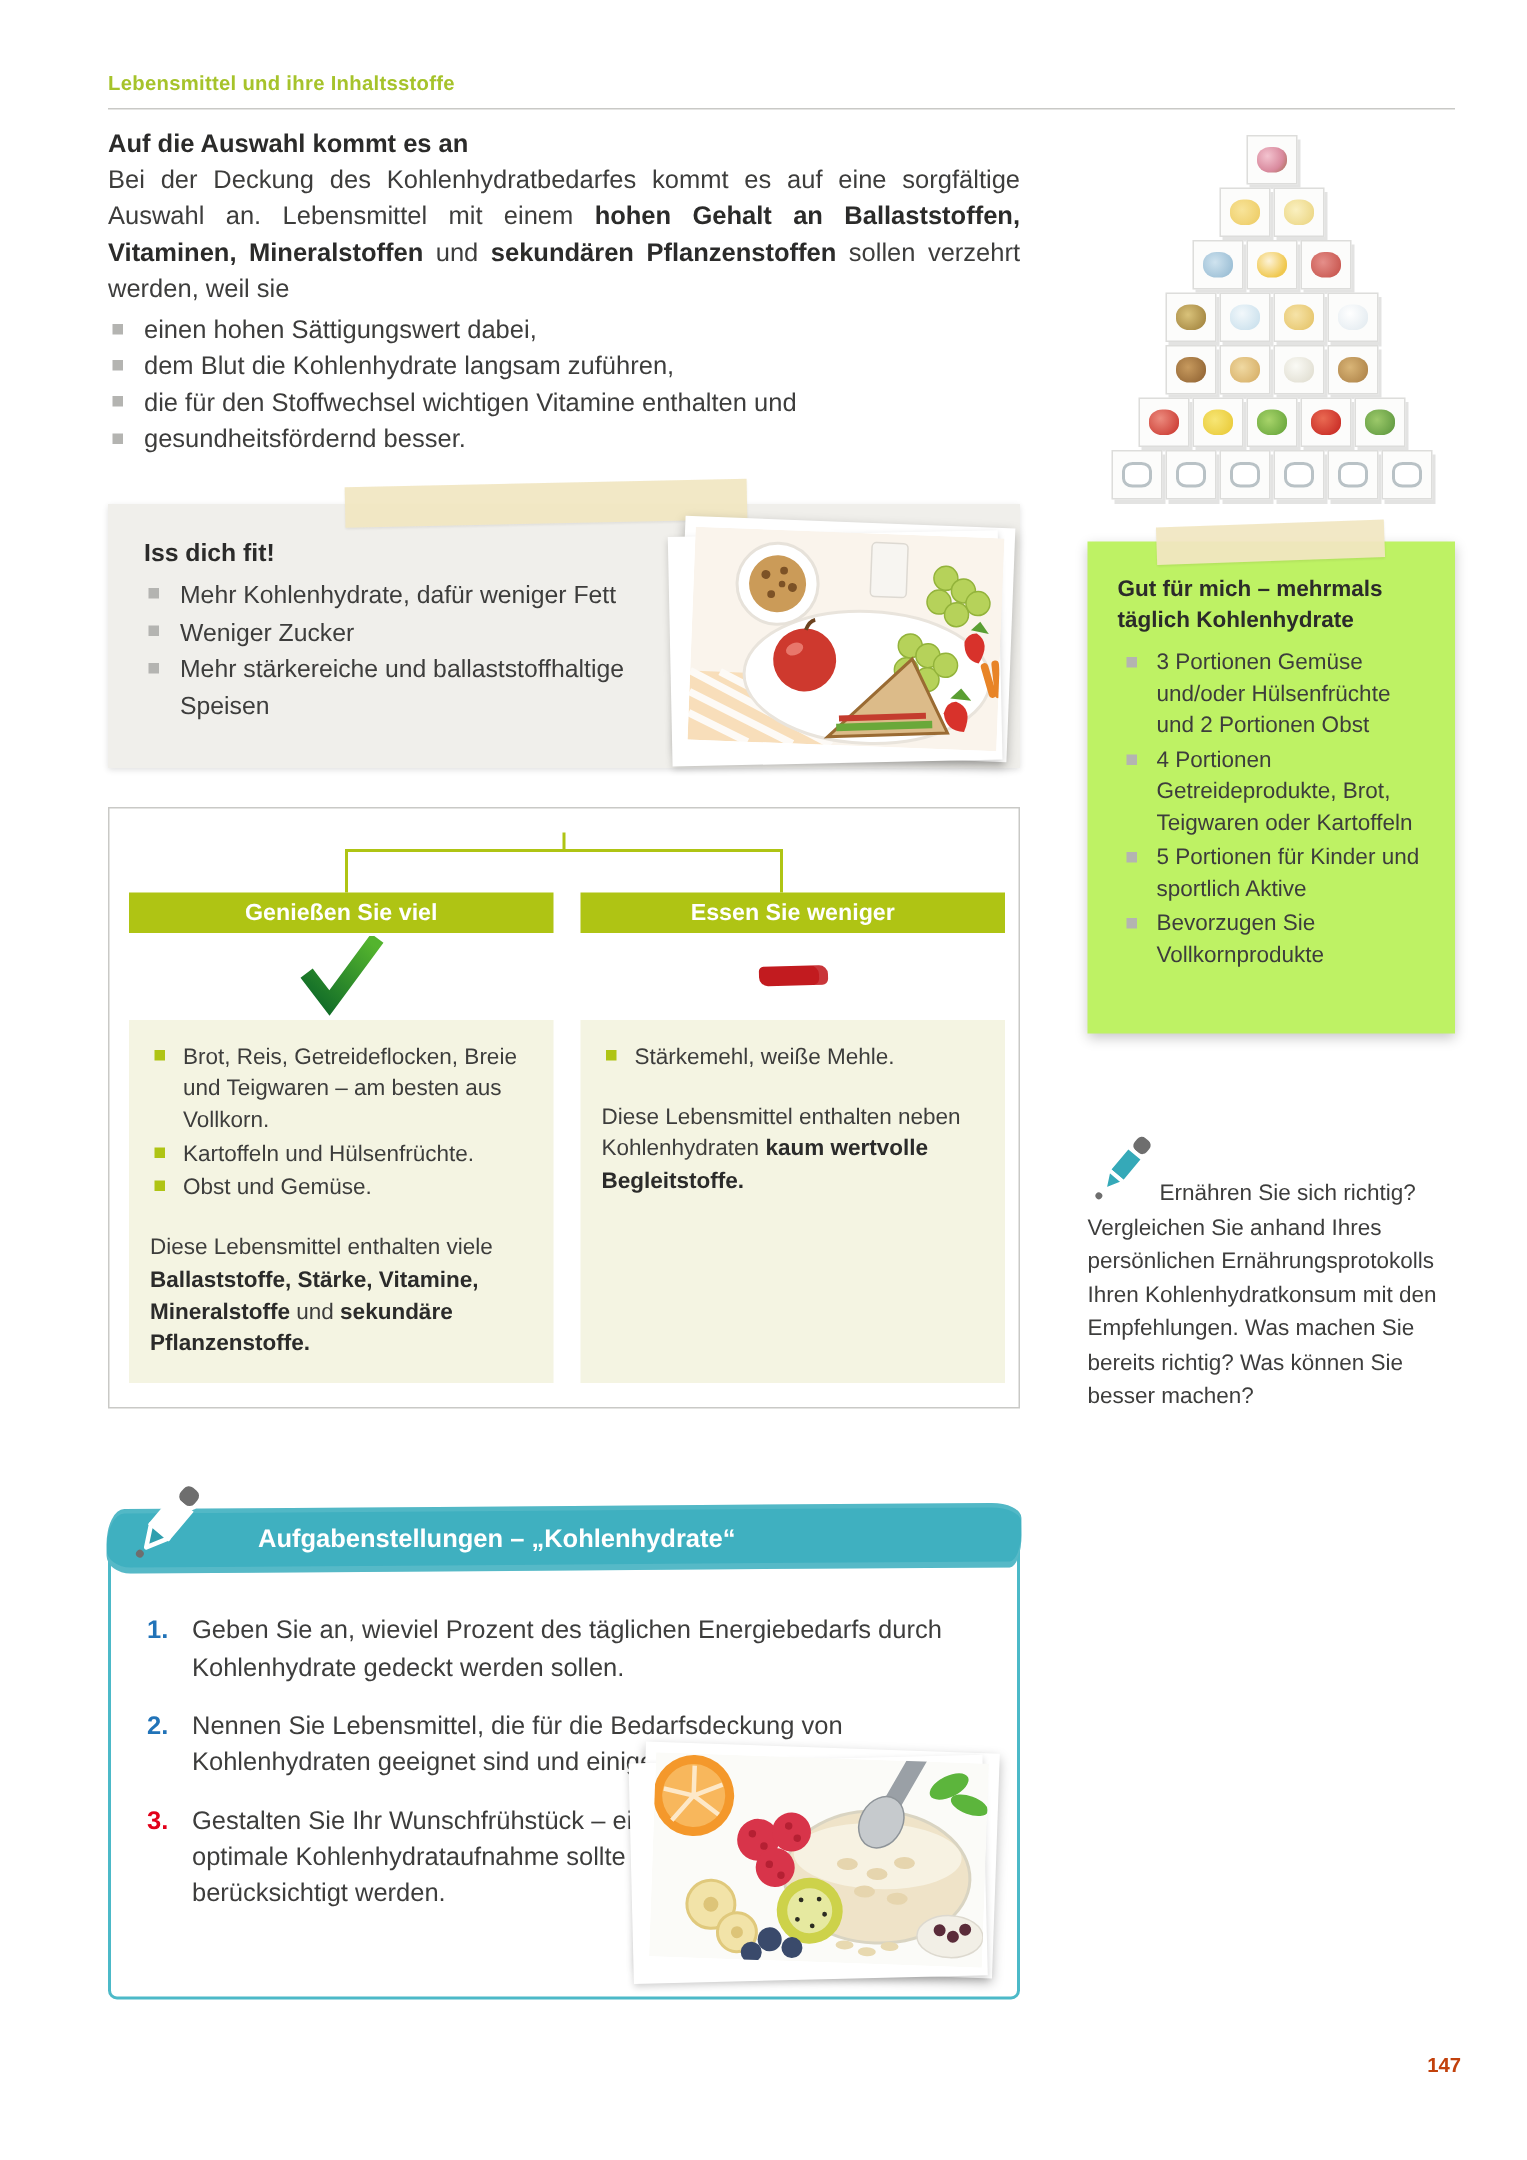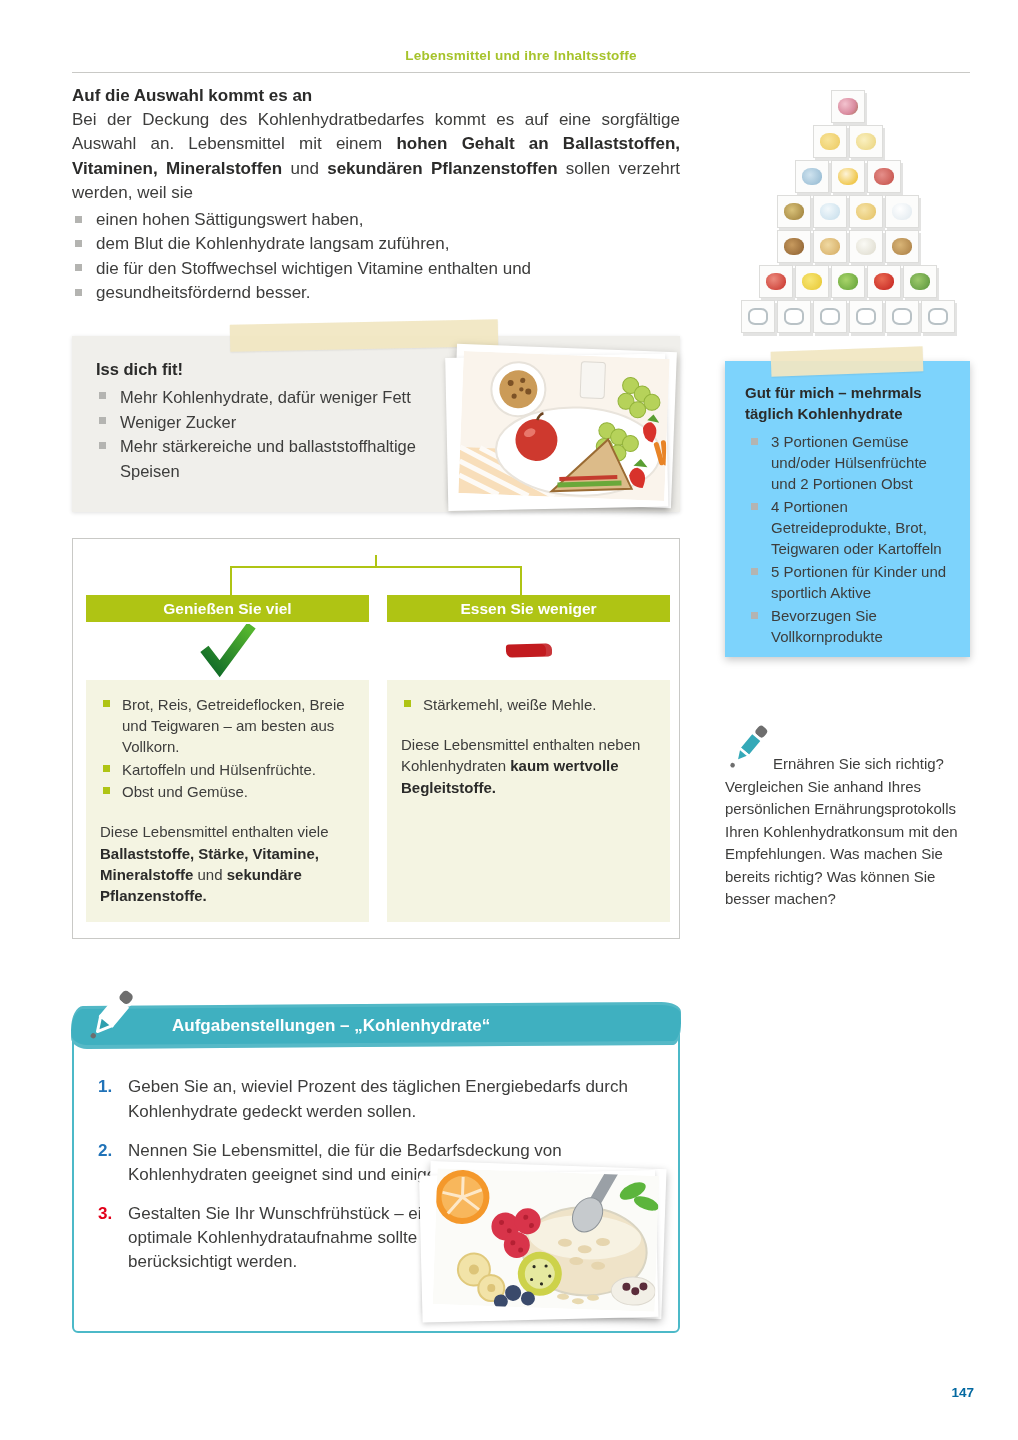--- a/index.html
+++ b/index.html
@@ -17,21 +17,21 @@
   *{box-sizing:border-box}
   html,body{margin:0;padding:0}
   body{
     width:1018px;height:1440px;position:relative;overflow:hidden;
     background:#ffffff;color:var(--ink);
     font-family:"Liberation Sans", sans-serif;
   }
   .page{padding:48px 48px 0 72px;position:relative;height:100%}
 
   
-  .hdr-label{display:block;text-align:center;color:var(--green-text);font-weight:bold;font-size:13.5px;letter-spacing:.2px;margin-bottom:9px}
+  .hdr-label{display:block;text-align:left;color:var(--green-text);font-weight:bold;font-size:13.5px;letter-spacing:.2px;margin-bottom:9px}
   .hdr-rule{border:0;border-top:1.5px solid #c9c9c6;margin:0 0 13px}
 
   .columns{display:flex;gap:45px}
   .col-main{width:608px;flex:none}
   .col-side{width:245px;flex:none;position:relative}
 
   
   .main-heading{font-size:17px;font-weight:bold;color:#2b2b2a;margin:0 0 2px}
   .intro{font-size:17px;line-height:1.44;text-align:justify;margin:0}
   .intro .b{font-weight:bold;color:#2b2b2a}
@@ -108,51 +108,51 @@
   .pyr-pancake{background:radial-gradient(circle at 40% 40%,#f0d9a2,#d3a95e)}
   .pyr-rice{background:radial-gradient(circle at 40% 35%,#fafaf5,#dcd9cb)}
   .pyr-potato{background:radial-gradient(circle at 40% 40%,#d9b577,#a87c42)}
   .pyr-apple{background:radial-gradient(circle at 38% 35%,#ec8b7e,#c62f27)}
   .pyr-banana{background:radial-gradient(circle at 40% 40%,#f7e675,#e7c630)}
   .pyr-lettuce{background:radial-gradient(circle at 40% 40%,#a8d46a,#5f9f35)}
   .pyr-juice{background:radial-gradient(circle at 40% 35%,#ea6a52,#c2201d)}
   .pyr-beans{background:radial-gradient(circle at 40% 40%,#9cc96a,#57923a)}
   .pyr-jug,.pyr-teapot,.pyr-milkjug{background:#ffffff;border:2px solid #b9c2c6;border-radius:35%}
 
-  .side-card{position:relative;background:#7dd3fc;box-shadow:0 3px 8px rgba(0,0,0,.22);padding:22px 18px 8px 20px;margin-top:28px}
+  .side-card{position:relative;background:#bef264;box-shadow:0 3px 8px rgba(0,0,0,.22);padding:22px 18px 40px 20px;margin-top:28px}
   .card-tape{top:-12px;left:46px;width:152px;height:25px;transform:rotate(-2deg)}
   .card-title{font-size:15px;font-weight:bold;color:#2b2b2a;line-height:1.38;margin:0 0 7px;width:180px}
   .side-card ul.sq{font-size:15px;line-height:1.4}
   .side-card ul.sq li{padding-left:26px;margin-bottom:2px}
   .side-card ul.sq li::before{left:6px;top:.42em}
 
   .question{position:relative;margin-top:96px;font-size:15px;line-height:1.5}
   .question p{margin:0;text-indent:48px}
   .side-pen{position:absolute;left:-4px;top:-34px;width:56px;height:56px}
 
-  .page-number{position:absolute;right:44px;bottom:40px;color:#0369a1;font-weight:bold;font-size:13.5px}
+  .page-number{position:absolute;right:44px;bottom:56px;color:#c2410c;font-weight:bold;font-size:13.5px}
 </style>
 </head>
 <body>
 
 <div class="page">
 
   <span class="hdr-label">Lebensmittel und ihre Inhaltsstoffe</span>
   <hr class="hdr-rule">
 
   <div class="columns">
 
     <main class="col-main">
 
       <h1 class="main-heading">Auf die Auswahl kommt es an</h1>
 
       <p class="intro"><span>Bei der Deckung des Kohlenhydratbedarfes kommt es auf eine sorgfältige Auswahl an. Lebensmittel mit einem </span><span class="b">hohen Gehalt an Ballaststoffen, Vitaminen, Mineralstoffen</span><span> und </span><span class="b">sekundären Pflanzenstoffen</span><span> sollen verzehrt werden, weil sie</span></p>
 
       <ul class="sq">
-        <li>einen hohen Sättigungswert haben,</li>
+        <li>einen hohen Sättigungswert dabei,</li>
         <li>dem Blut die Kohlenhydrate langsam zuführen,</li>
         <li>die für den Stoffwechsel wichtigen Vitamine enthalten und</li>
         <li>gesundheitsfördernd besser.</li>
       </ul>
 
       <section class="fit-box">
         <span class="tape fit-tape"></span>
         <div class="fit-content">
           <h2 class="fit-title">Iss dich fit!</h2>
           <ul class="sq">

